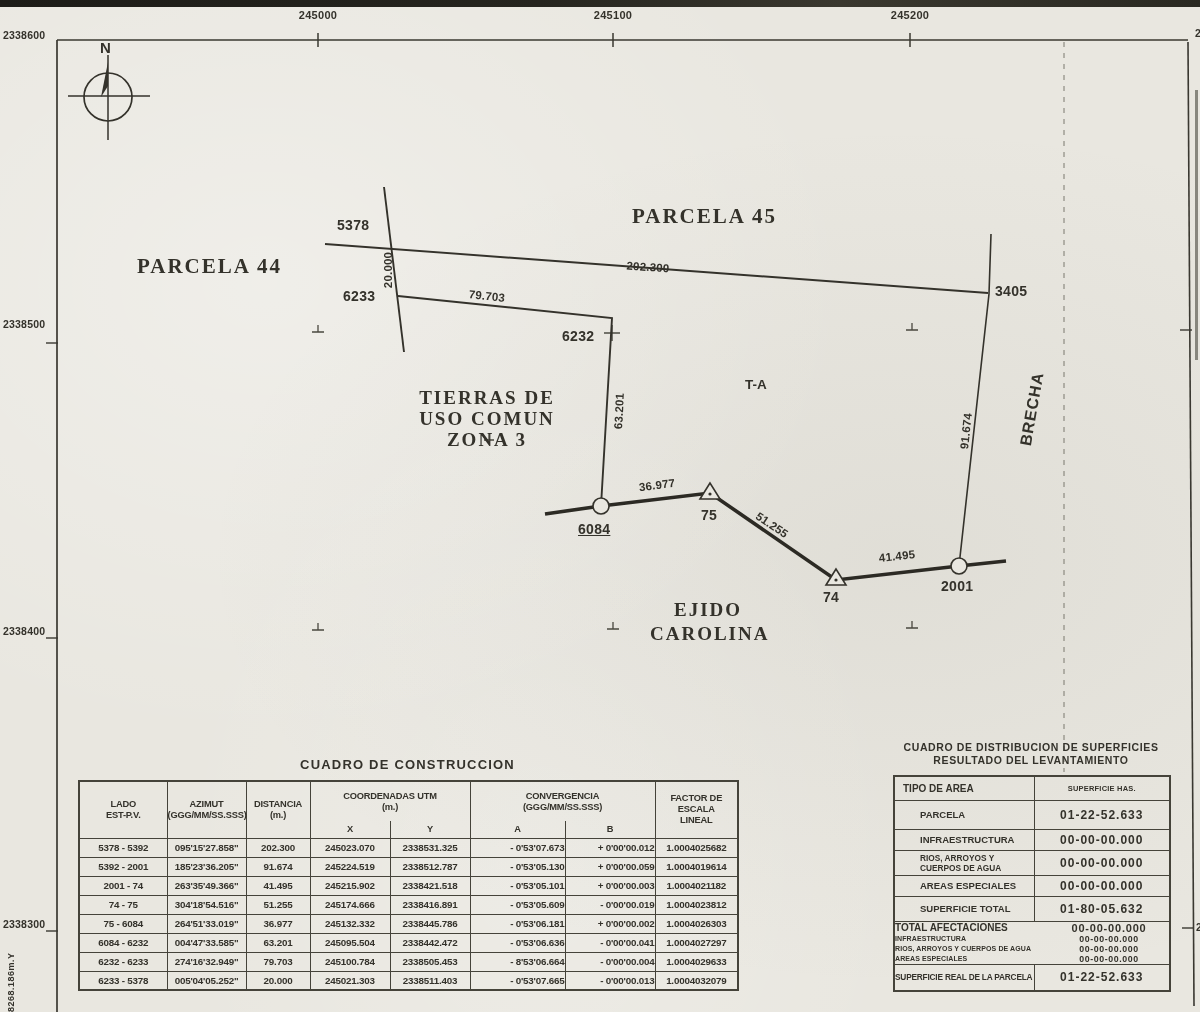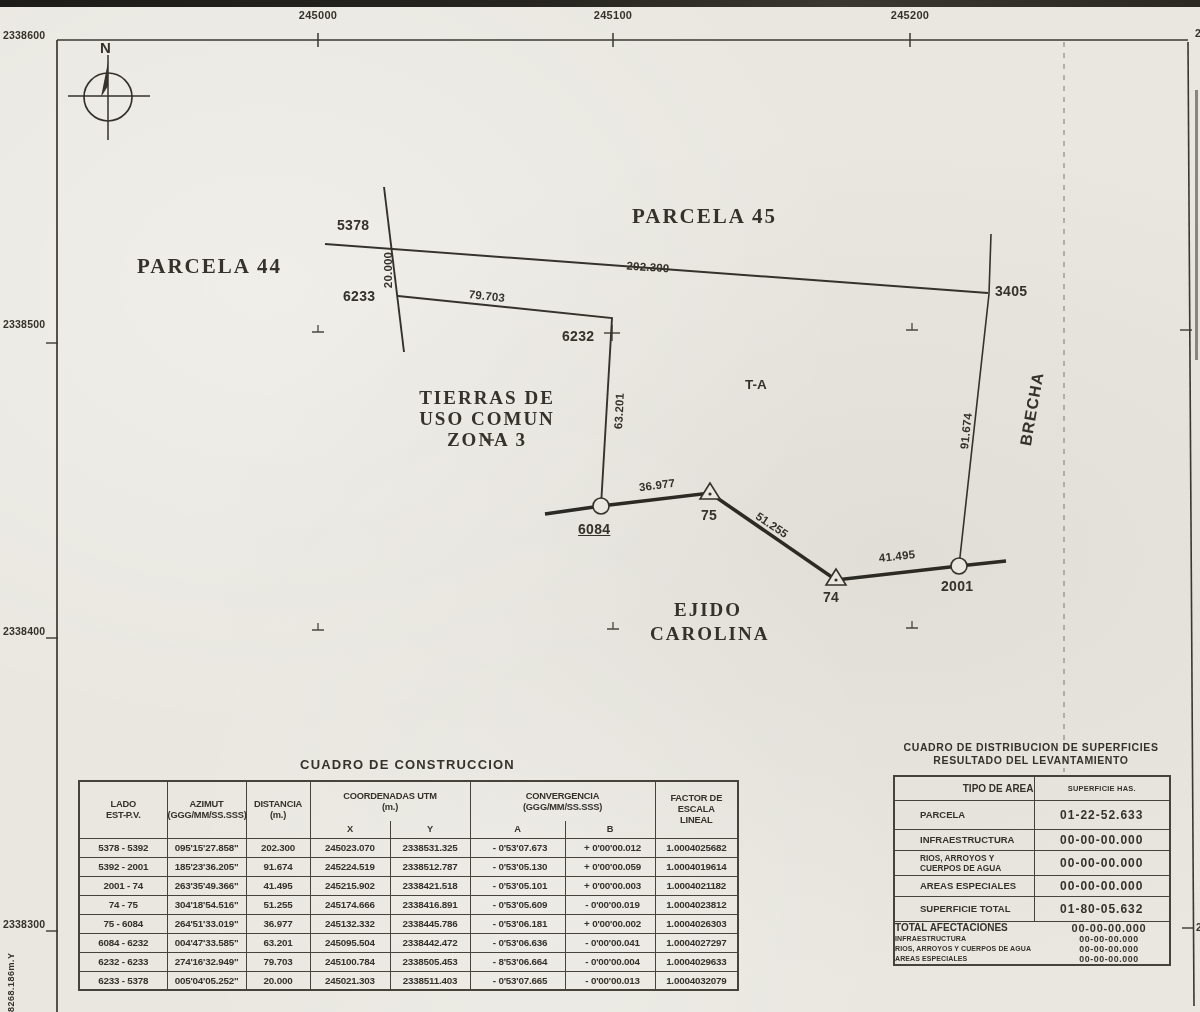--- a/index.html
+++ b/index.html
@@ -36,32 +36,32 @@
   table.construccion { position:absolute; left:78px; top:780px; width:659px;
     border-collapse:collapse; table-layout:fixed;
     font-size:9.8px; font-weight:bold; letter-spacing:-0.2px; color:#34322b; }
   table.construccion th, table.construccion td { border:1.5px solid #45433a; padding:0; text-align:center; }
   table.construccion { border:2px solid #45433a; }
   table.construccion thead th { font-size:9.3px; line-height:11px; font-weight:bold; }
   table.construccion thead tr.main th { height:40px; vertical-align:middle; }
   table.construccion thead tr.sub th { height:17px; border-top:none; }
   table.construccion thead th.no-bottom { border-bottom:none; }
   table.construccion tbody td { height:19px; }
-  table.construccion td.conv { text-align:center; padding-left:5px; }
+  table.construccion td.conv { text-align:right; padding-left:5px; }
 
   
   .sup-title { font-size:10.5px; font-weight:bold; letter-spacing:.6px; text-align:center; }
   table.superficies { position:absolute; left:893px; top:775px; width:276px;
     border-collapse:collapse; table-layout:fixed; border:2px solid #45433a;
     font-weight:bold; color:#34322b; }
   table.superficies th, table.superficies td { border:1.5px solid #45433a; padding:0; }
   table.superficies th { font-size:9.5px; }
   table.superficies td.tipo { font-size:9.5px; text-align:left; padding-left:25px; line-height:10px; }
   table.superficies td.val { font-size:12px; text-align:center; letter-spacing:1px; }
-  table.superficies th.tipo-h { text-align:right; padding-left:15px; font-size:10px; height:24px; }
+  table.superficies th.tipo-h { text-align:left; padding-left:8px; font-size:10px; height:24px; }
   table.superficies th.sup-h { font-size:7.5px; letter-spacing:.2px; }
   .af-block { padding:3px 6px 2px 6px; }
   .af-row { display:flex; justify-content:space-between; align-items:center; }
   .af-main-label { font-size:10px; }
   .af-main-val { font-size:11px; letter-spacing:.8px; width:120px; text-align:center; }
   .af-sub-label { font-size:7px; letter-spacing:.1px; }
   .af-sub-val { font-size:8.8px; letter-spacing:.6px; width:120px; text-align:center; }
   td.real-label { font-size:8.3px; text-align:left; padding-left:4px; letter-spacing:-0.2px; }
 </style>
 </head>
@@ -359,16 +359,20 @@
         <div class="af-row">
           <span class="af-sub-label">RIOS, ARROYOS Y CUERPOS DE AGUA</span>
           <span class="af-sub-val">00-00-00.000</span>
         </div>
         <div class="af-row">
           <span class="af-sub-label">AREAS ESPECIALES</span>
           <span class="af-sub-val">00-00-00.000</span>
         </div>
       </td>
     </tr>
+    <tr style="height:27px;">
+      <td class="real-label">SUPERFICIE REAL DE LA PARCELA</td>
+      <td class="val">01-22-52.633</td>
+    </tr>
   </tbody>
     </table>
 
 </div>
 
 </body></html>

